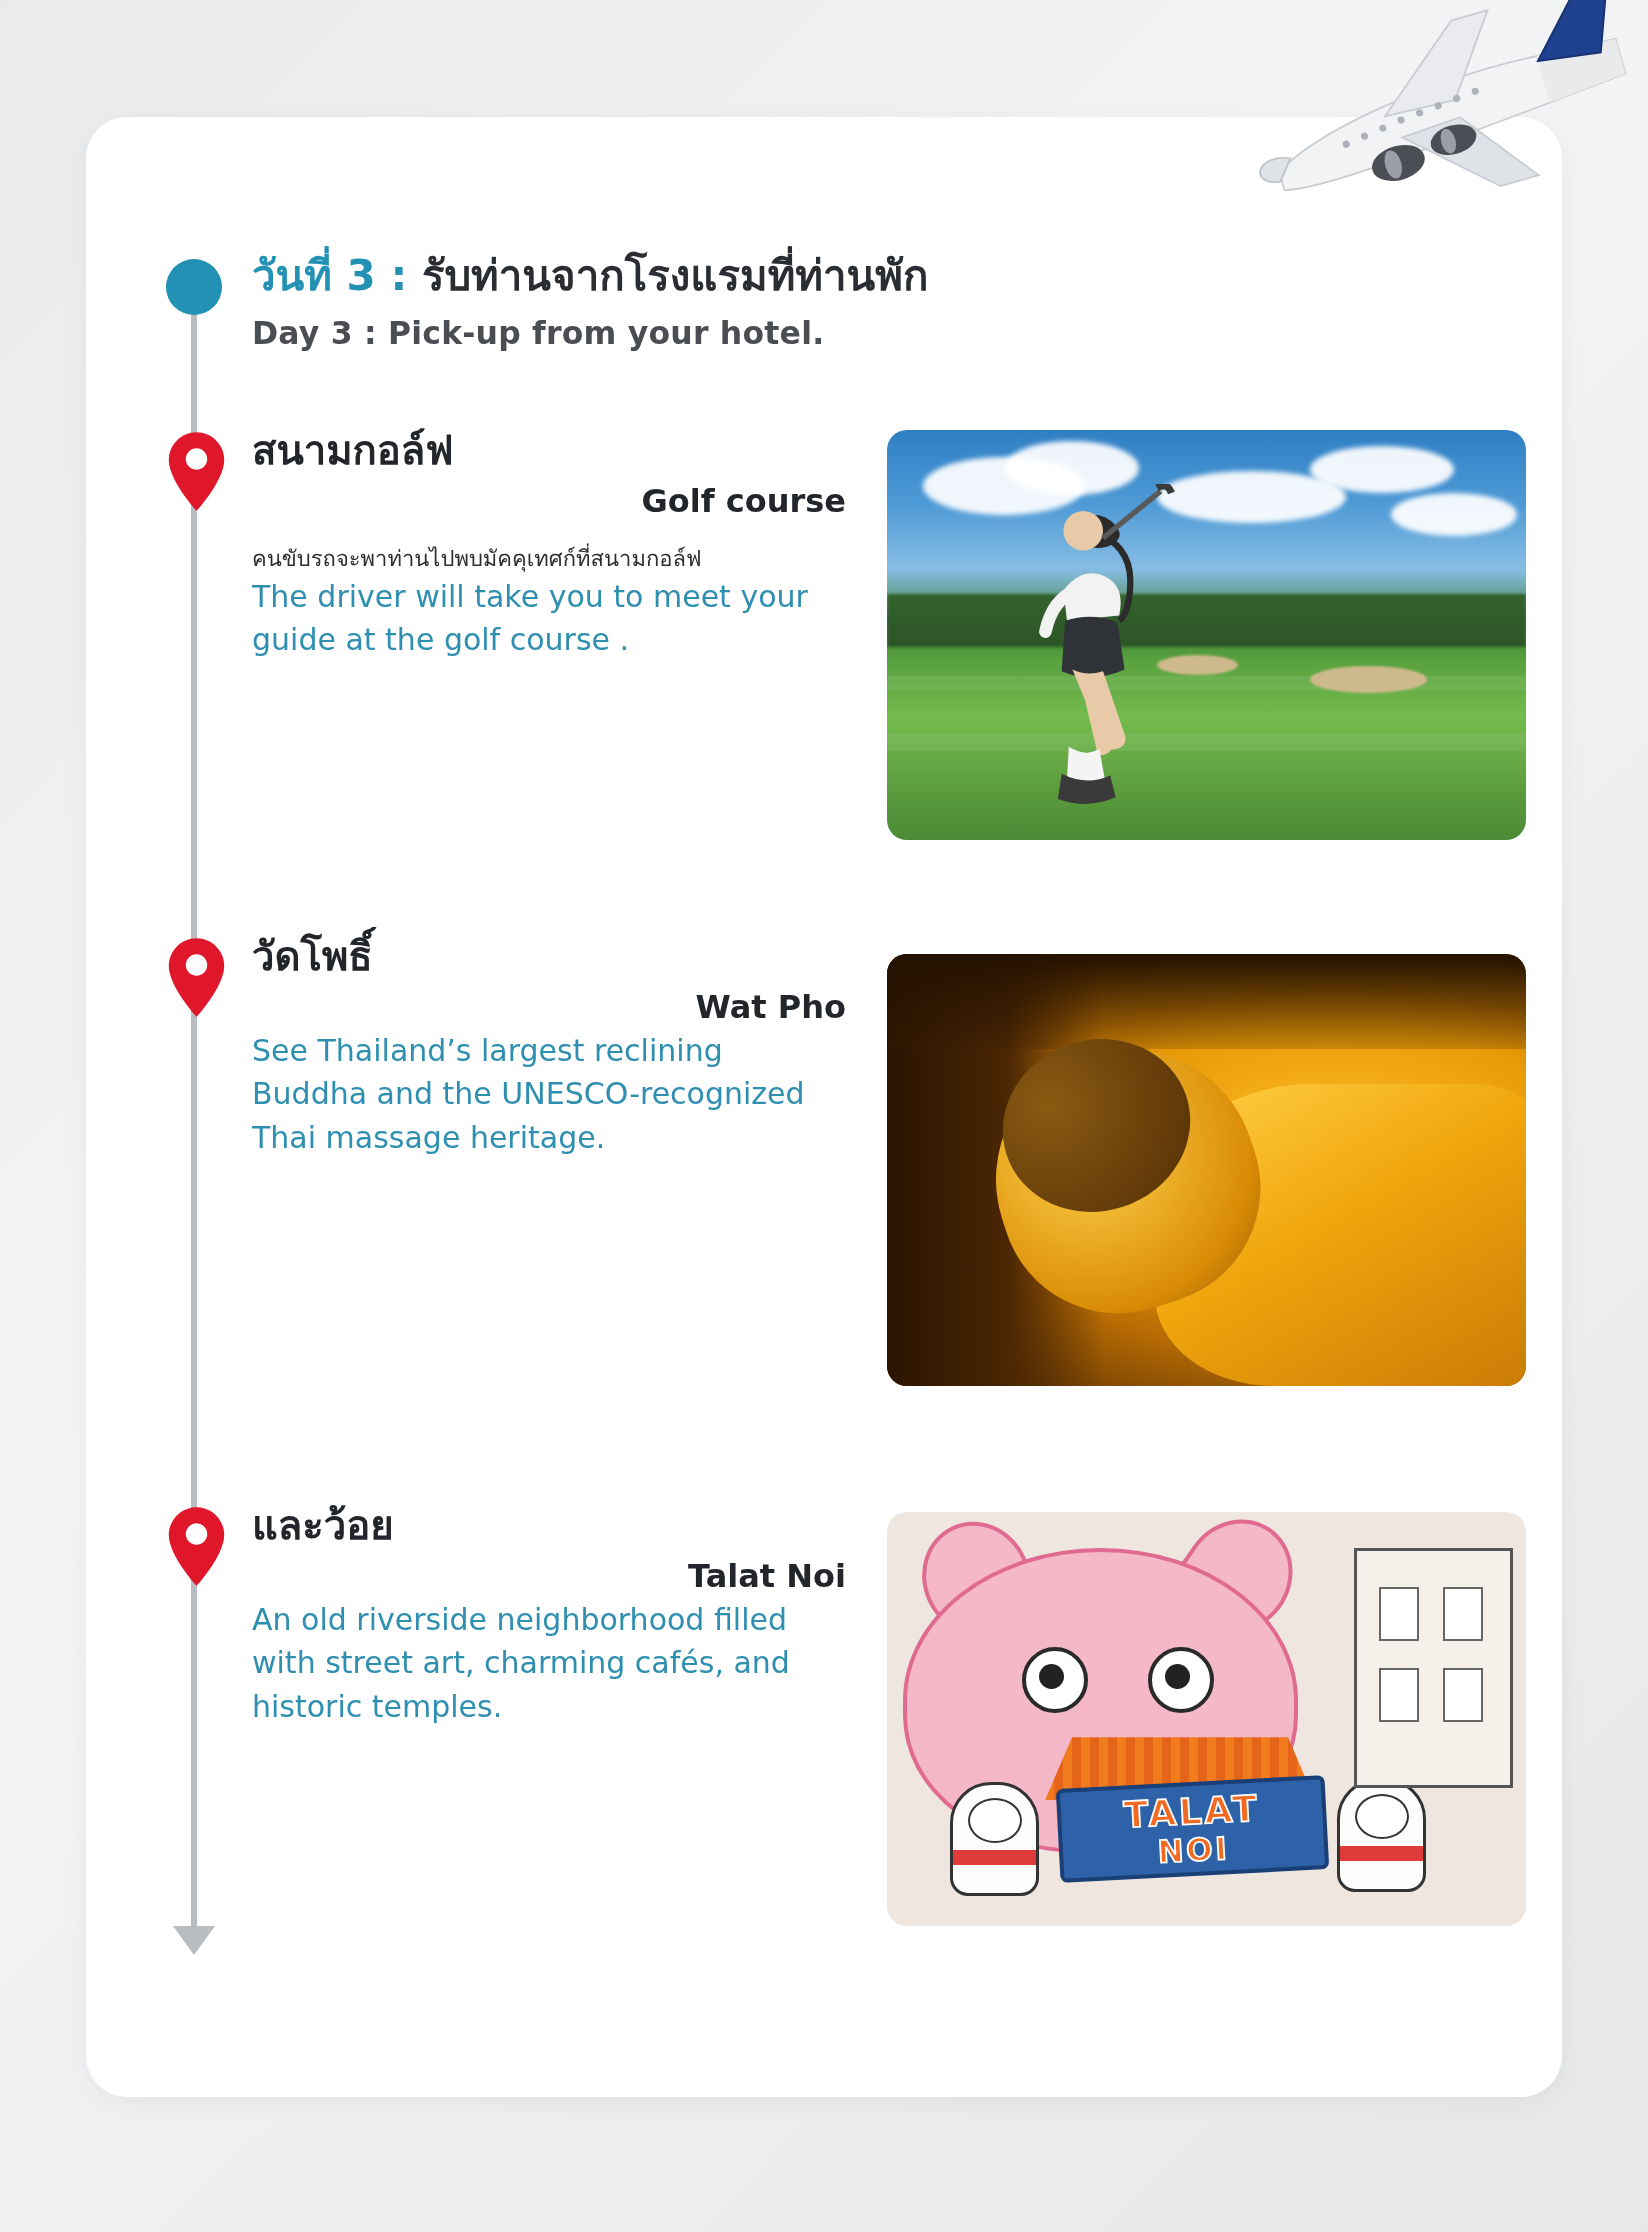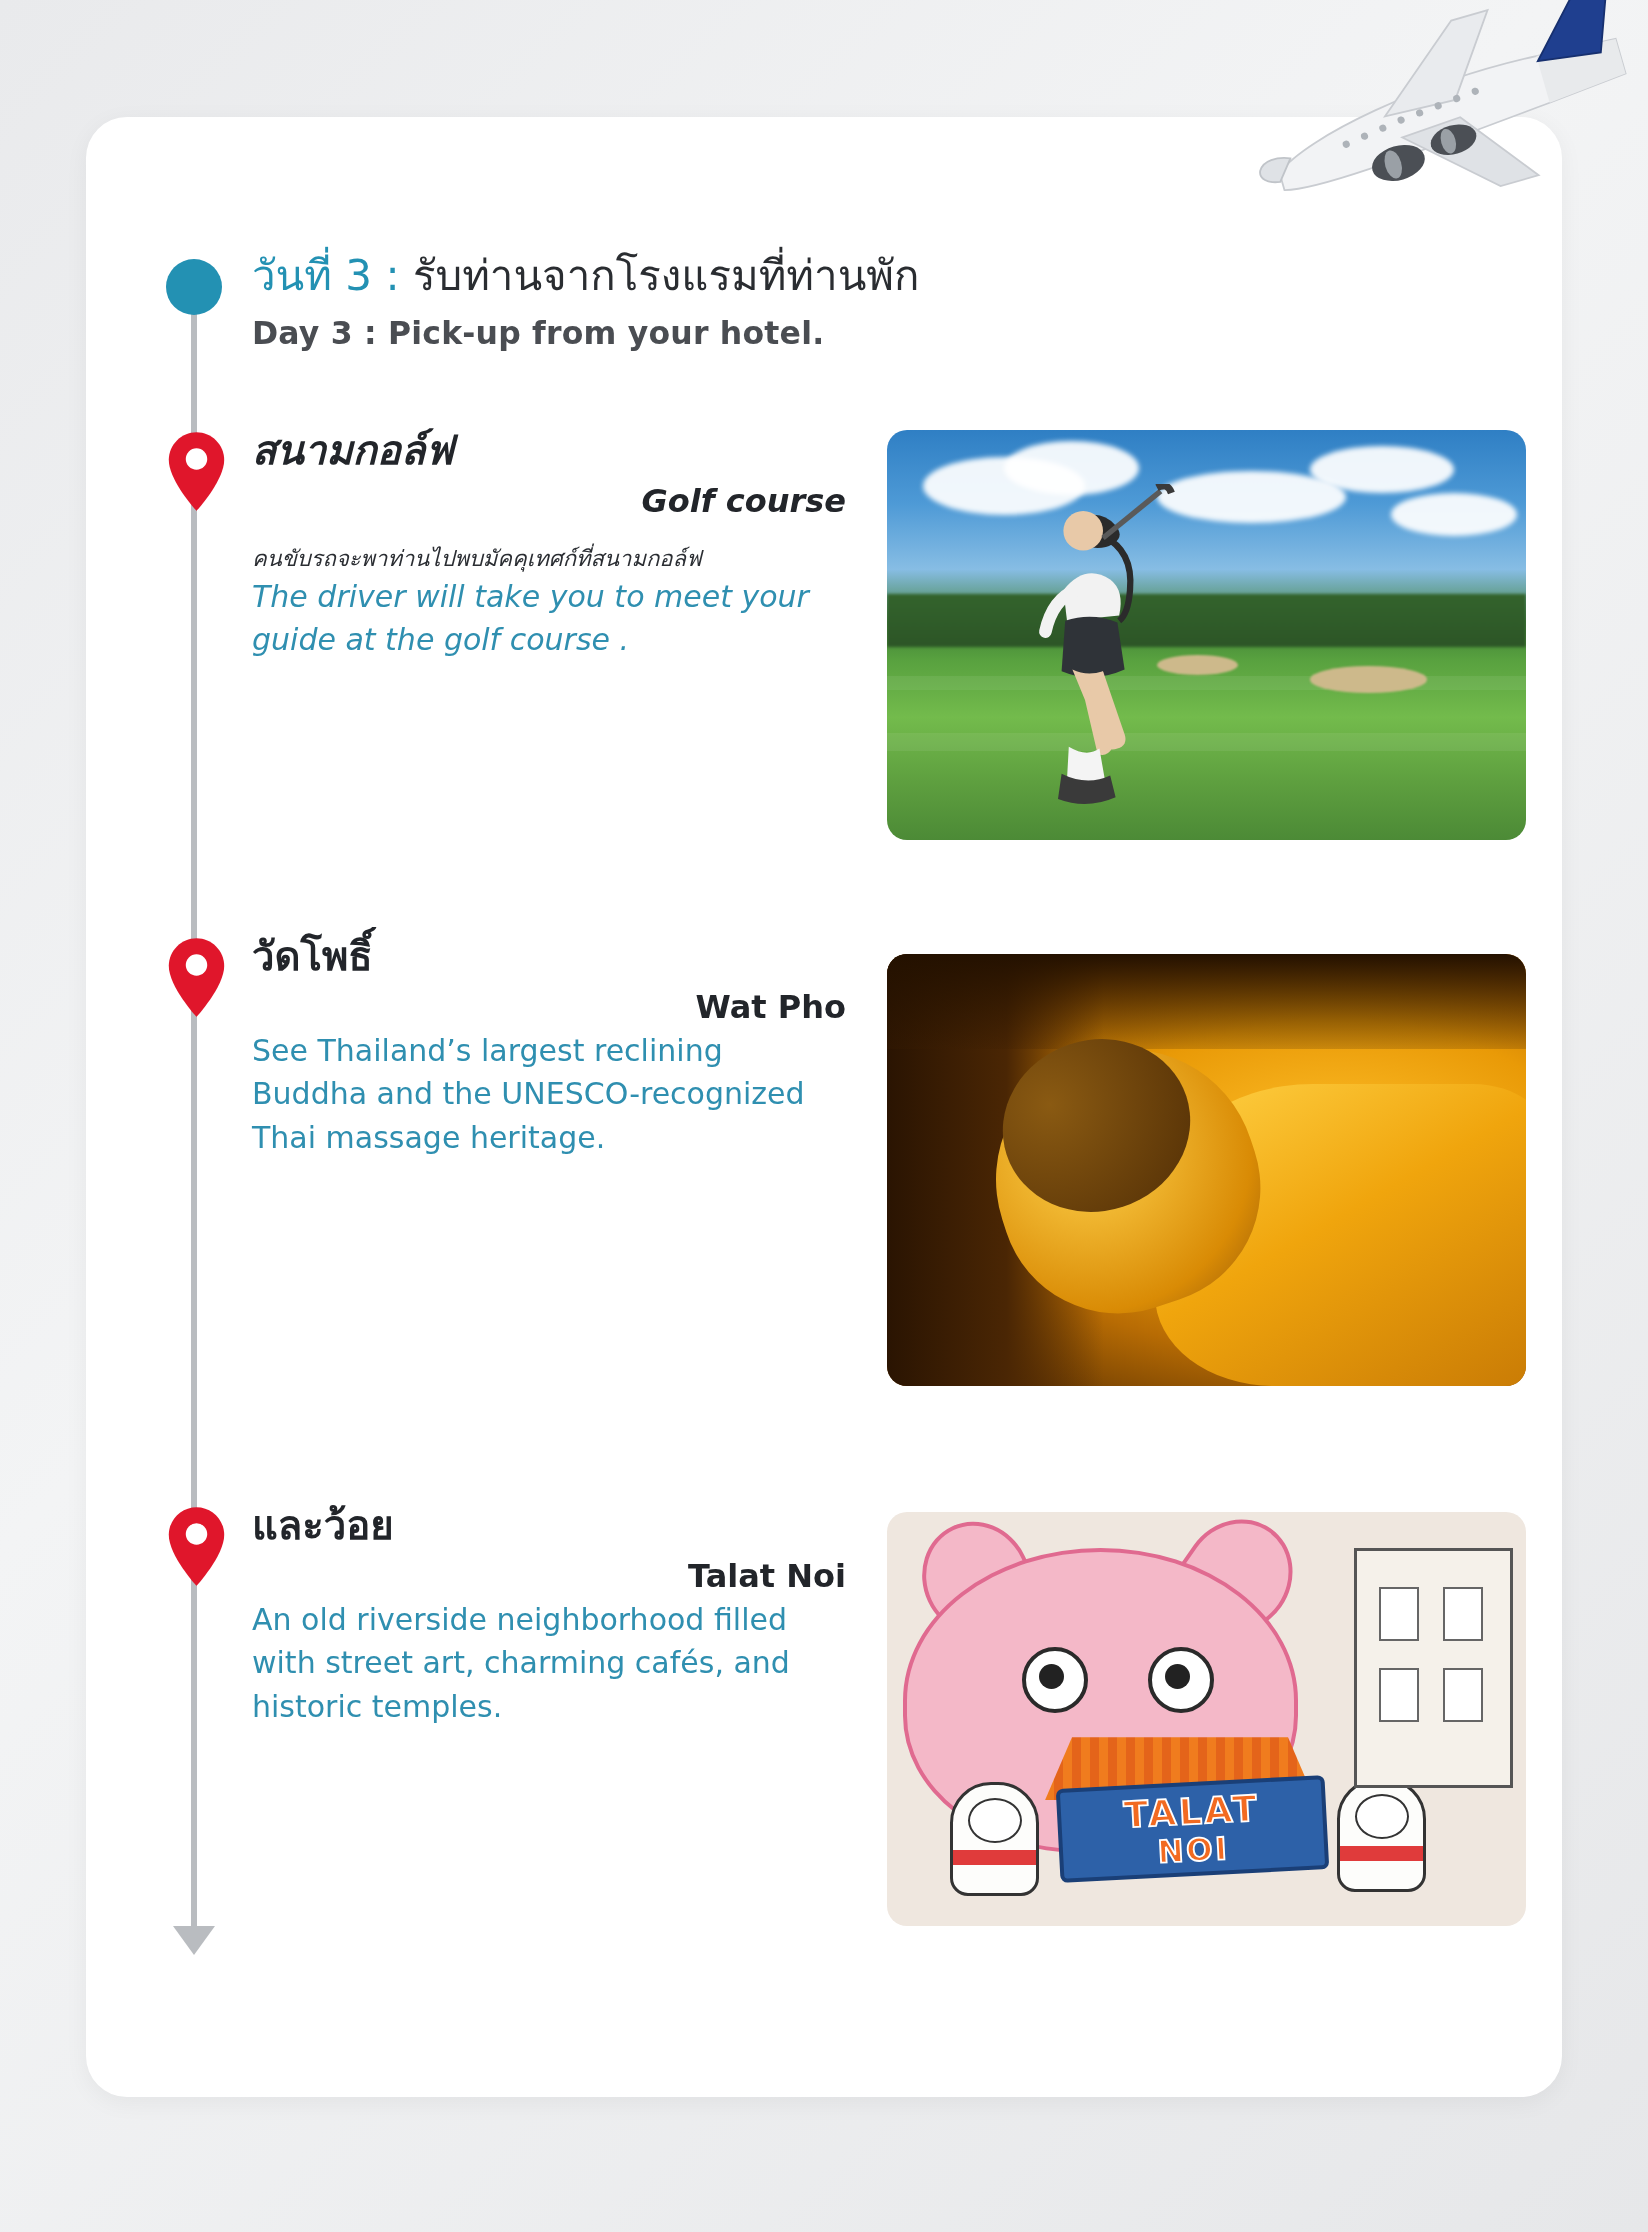--- a/index.html
+++ b/index.html
@@ -74,21 +74,21 @@
 
   
   .day-header {
     position: absolute;
     left: 252px;
     top: 250px;
     width: 1080px;
   }
   .day-title-th {
     font-size: 42px;
-    font-weight: normal;
+    font-weight: bold;
     color: #2a2d31;
     line-height: 1.25;
     white-space: nowrap;
   }
   .day-title-th .accent {
     color: #2391b3;
   }
   .day-title-en {
     margin-top: 12.6px;
     font-size: 31.5px;
@@ -399,21 +399,21 @@
 <div class="timeline-dot"></div>
 
 <div class="day-header">
   <div class="day-title-th">
     <span class="accent">วันที่ 3 :</span>
     <span>รับท่านจากโรงแรมที่ท่านพัก</span>
   </div>
   <div class="day-title-en">Day 3 : Pick-up from your hotel.</div>
 </div>
 
-<div class="stop" style="top:430px;font-style:italic;">
+<div class="stop" style="top:430px;">
   <svg class="pin" viewBox="0 0 66 92">
     <path d="M33 2 C16 2 2 16 2 33 C2 56 33 90 33 90 C33 90 64 56 64 33 C64 16 50 2 33 2 Z" fill="#e0162b"></path>
     <circle cx="33" cy="32" r="12" fill="#ffffff"></circle>
   </svg>
   <div class="stop-text">
     <div class="stop-title-th">สนามกอล์ฟ</div>
     <div class="stop-title-en">Golf course</div>
     <div class="stop-desc-th">คนขับรถจะพาท่านไปพบมัคคุเทศก์ที่สนามกอล์ฟ</div>
     <div class="stop-desc-en">The driver will take you to meet your guide at the golf course .</div>
   </div>

